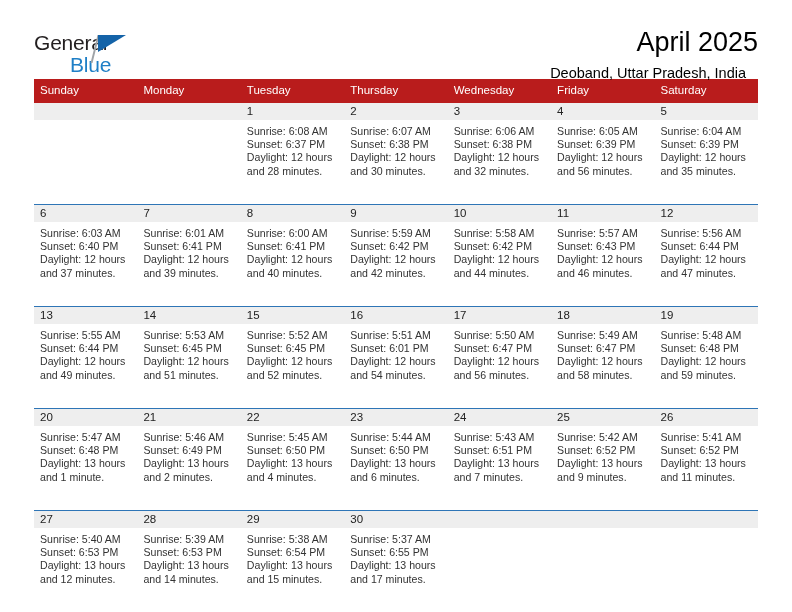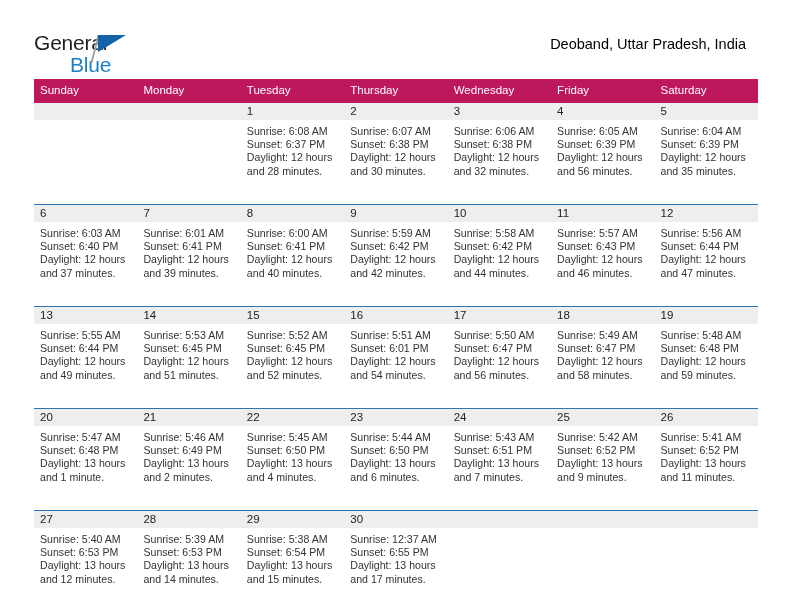--- a/index.html
+++ b/index.html
@@ -94,21 +94,21 @@
   }
 
   
   .calendar {
     margin-top: 7px;
     width: 724px;
   }
 
   .dow-row {
     display: flex;
-    background: #be185d;
+    background: #b91c1c;
   }
   .dow-cell {
     flex: 1 1 0;
     box-sizing: border-box;
     color: #ffffff;
     font-size: 11.5px;
     padding: 5px 0 6px 6px;
     line-height: 1.1;
     white-space: nowrap;
   }
@@ -158,20 +158,21 @@
   <div class="masthead">
 
     <div class="logo">
       <span class="logo-general">General</span>
       <span class="logo-slash"></span>
       <span class="logo-tri"></span>
       <span class="logo-blue">Blue</span>
     </div>
 
     <div class="titles">
+      <h1 class="cal-title">April 2025</h1>
       <p class="cal-subtitle">Deoband, Uttar Pradesh, India</p>
     </div>
 
   </div>
 
   <div class="calendar">
     <div class="dow-row" id="dow-row">
         <div class="dow-cell">Sunday</div>
         <div class="dow-cell">Monday</div>
         <div class="dow-cell">Tuesday</div>
@@ -465,21 +466,21 @@
             <div class="day-body">
               <div class="day-line">Sunrise: 5:38 AM</div>
               <div class="day-line">Sunset: 6:54 PM</div>
               <div class="day-line">Daylight: 13 hours</div>
               <div class="day-line">and 15 minutes.</div>
             </div>
           </div>
           <div class="day-cell">
             <div class="day-num-band">30</div>
             <div class="day-body">
-              <div class="day-line">Sunrise: 12:37 AM</div>
+              <div class="day-line">Sunrise: 5:37 AM</div>
               <div class="day-line">Sunset: 6:55 PM</div>
               <div class="day-line">Daylight: 13 hours</div>
               <div class="day-line">and 17 minutes.</div>
             </div>
           </div>
           <div class="day-cell empty">
             <div class="day-num-band"></div>
             <div class="day-body">
               <div class="day-line"></div>
               <div class="day-line"></div>

